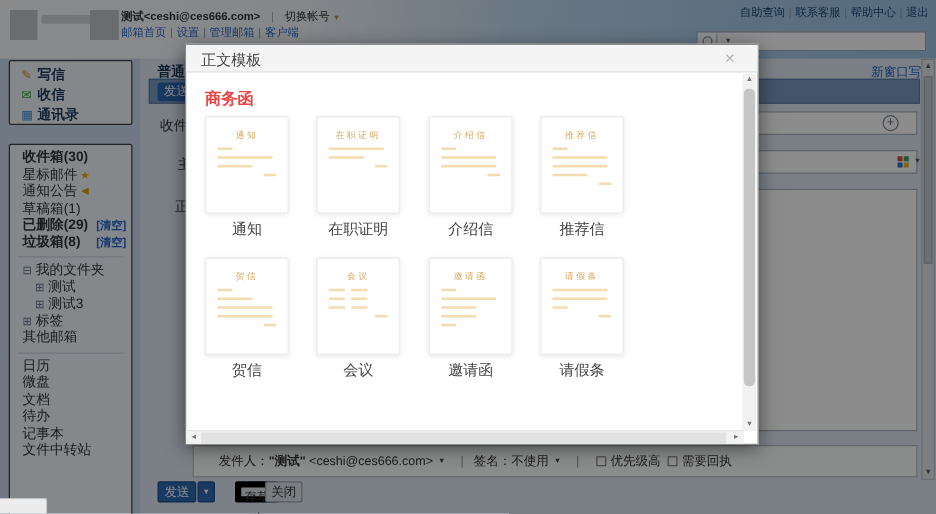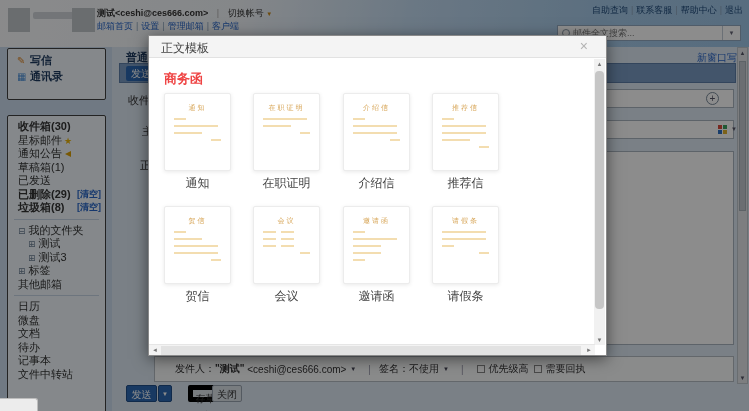--- a/index.html
+++ b/index.html
@@ -128,38 +128,37 @@
   <div id="logo-box-2" class="abs logo-box"></div>
   <div id="account-line" class="abs">
     <b>测试&lt;ceshi@ces666.com&gt;</b>
     <span class="sep">|</span>
     <a href="#" style="color:#333;text-decoration:none;"><span>切换帐号</span> <span style="font-size:6px;color:#c88a1a;">▼</span></a>
   </div>
   <div id="header-nav" class="abs"><a href="#">邮箱首页</a><span class="sep">|</span><a href="#">设置</a><span class="sep">|</span><a href="#">管理邮箱</a><span class="sep">|</span><a href="#">客户端</a></div>
   <div id="utility-links" class="abs"><a href="#">自助查询</a><span class="sep">|</span><a href="#">联系客服</a><span class="sep">|</span><a href="#">帮助中心</a><span class="sep">|</span><a href="#">退出</a></div>
   <div id="search-box" class="abs">
     <span id="search-icon"></span>
-    <input id="search-input" placeholder="邮件全文搜索..." style="">
     <span id="search-caret">
         <span>▼</span>
       </span>
   </div>
 </div>
 
 <div id="sidebar" class="abs">
   <div id="actions-panel" class="side-panel">
       <div class="action-item"><i class="aicon" style="color: rgb(224, 138, 46);">✎</i><span>写信</span></div>
+      <div class="action-item"><i class="aicon" style="color: rgb(58, 158, 58);">✉</i><span>收信</span></div>
       <div class="action-item"><i class="aicon" style="color: rgb(74, 144, 217);">▦</i><span>通讯录</span></div>
     </div>
   <div id="folders-panel" class="side-panel">
       <div class="folder-row bold"><span>收件箱(30)</span></div>
       <div class="folder-row"><span>星标邮件</span><span class="star">★</span></div>
       <div class="folder-row"><span>通知公告</span><i class="horn"></i></div>
       <div class="folder-row"><span>草稿箱(1)</span></div>
-      <div class="folder-row"><span>已发送</span></div>
       <div class="folder-row bold"><span>已删除(29)</span><span class="clear-link">[清空]</span></div>
       <div class="folder-row bold"><span>垃圾箱(8)</span><span class="clear-link">[清空]</span></div>
       <div class="divider"></div>
       <div class="tree-row"><span class="box-glyph">⊟</span><span>我的文件夹</span></div>
       <div class="tree-row indent"><span class="box-glyph">⊞</span><span>测试</span></div>
       <div class="tree-row indent"><span class="box-glyph">⊞</span><span>测试3</span></div>
       <div class="tree-row"><span class="box-glyph">⊞</span><span>标签</span></div>
       <div class="tree-row"><span>其他邮箱</span></div>
       <div class="divider"></div>
       <div class="app-row">日历</div>

